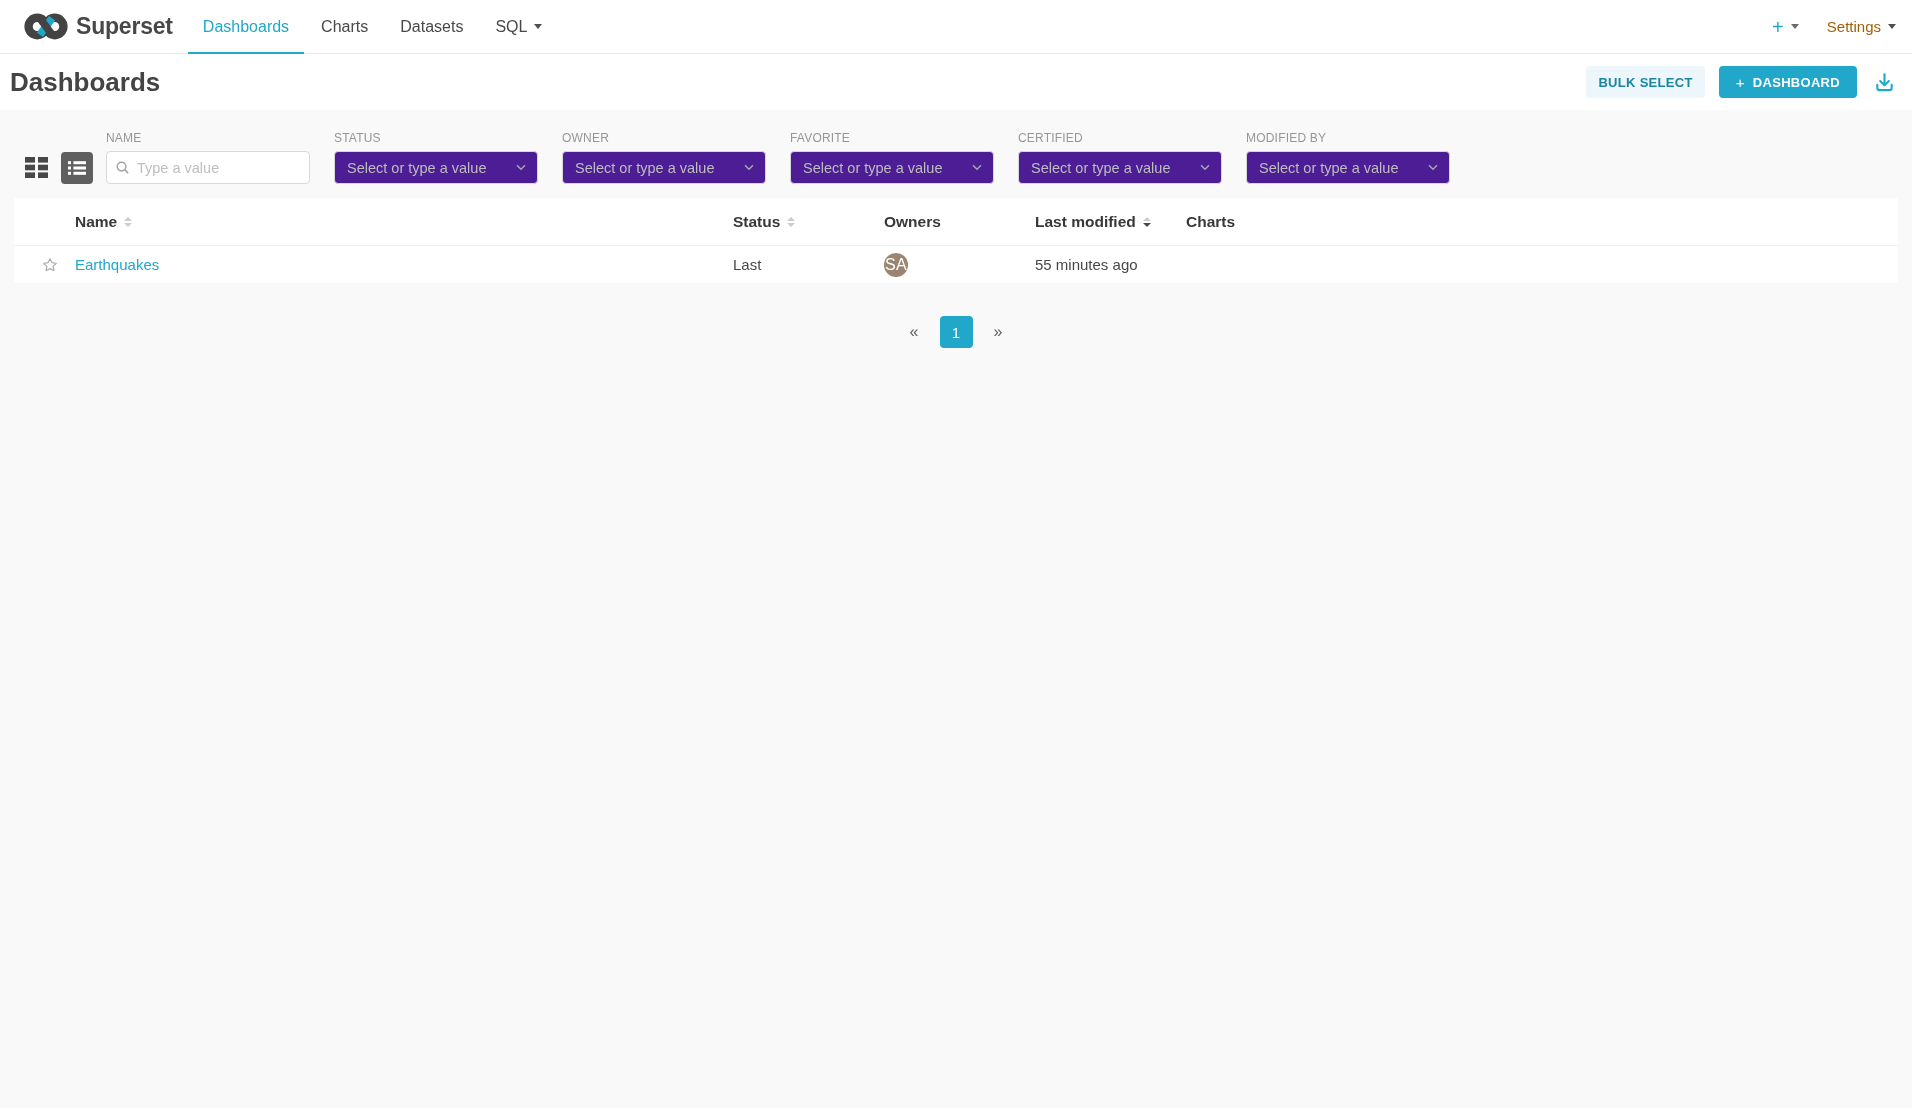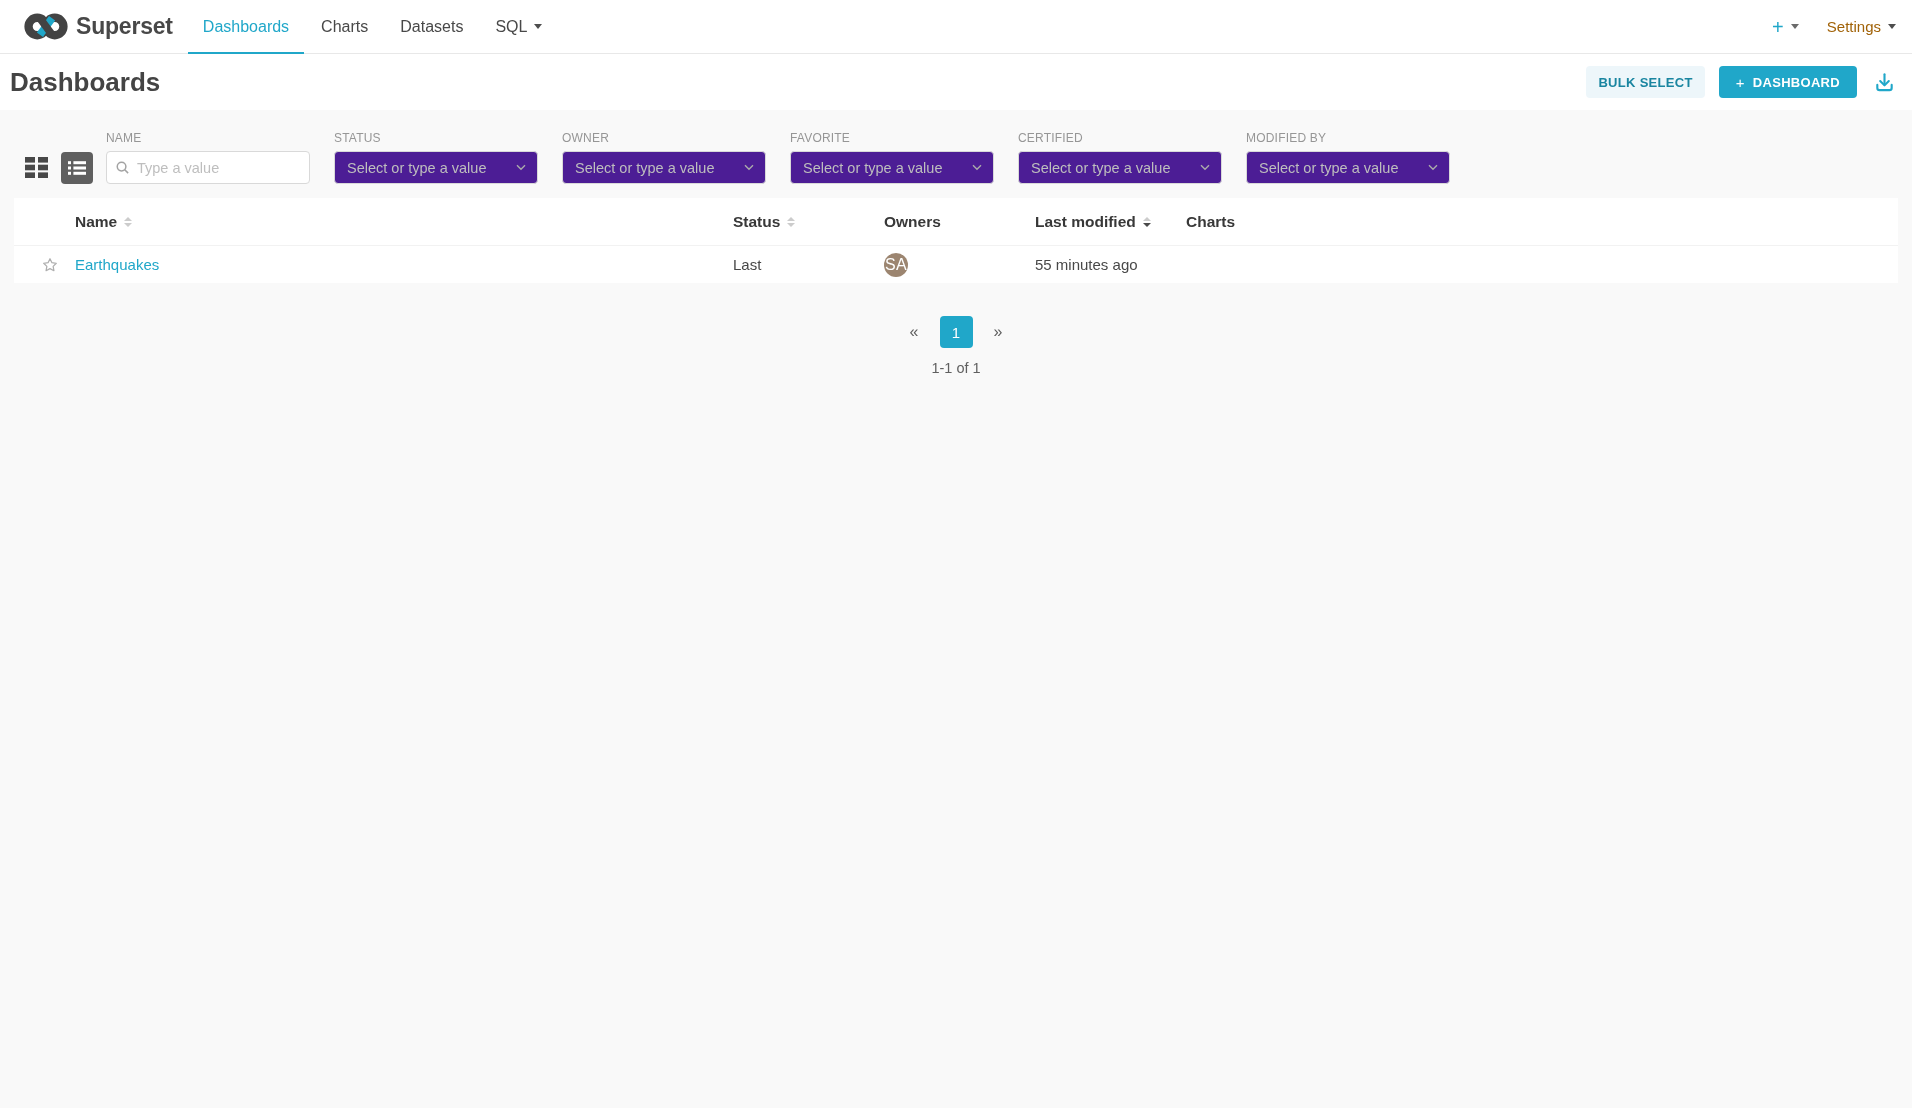--- a/index.html
+++ b/index.html
@@ -311,15 +311,14 @@
       </div>
       <div class="col-actions"></div>
     </div>
   </div>
 
   <div class="pagination">
     <button class="page-arrow">«</button>
     <button class="page-num">1</button>
     <button class="page-arrow">»</button>
   </div>
-  <div class="page-summary">1-1 of 1</div>
 
 </div>
 
 </body></html>

